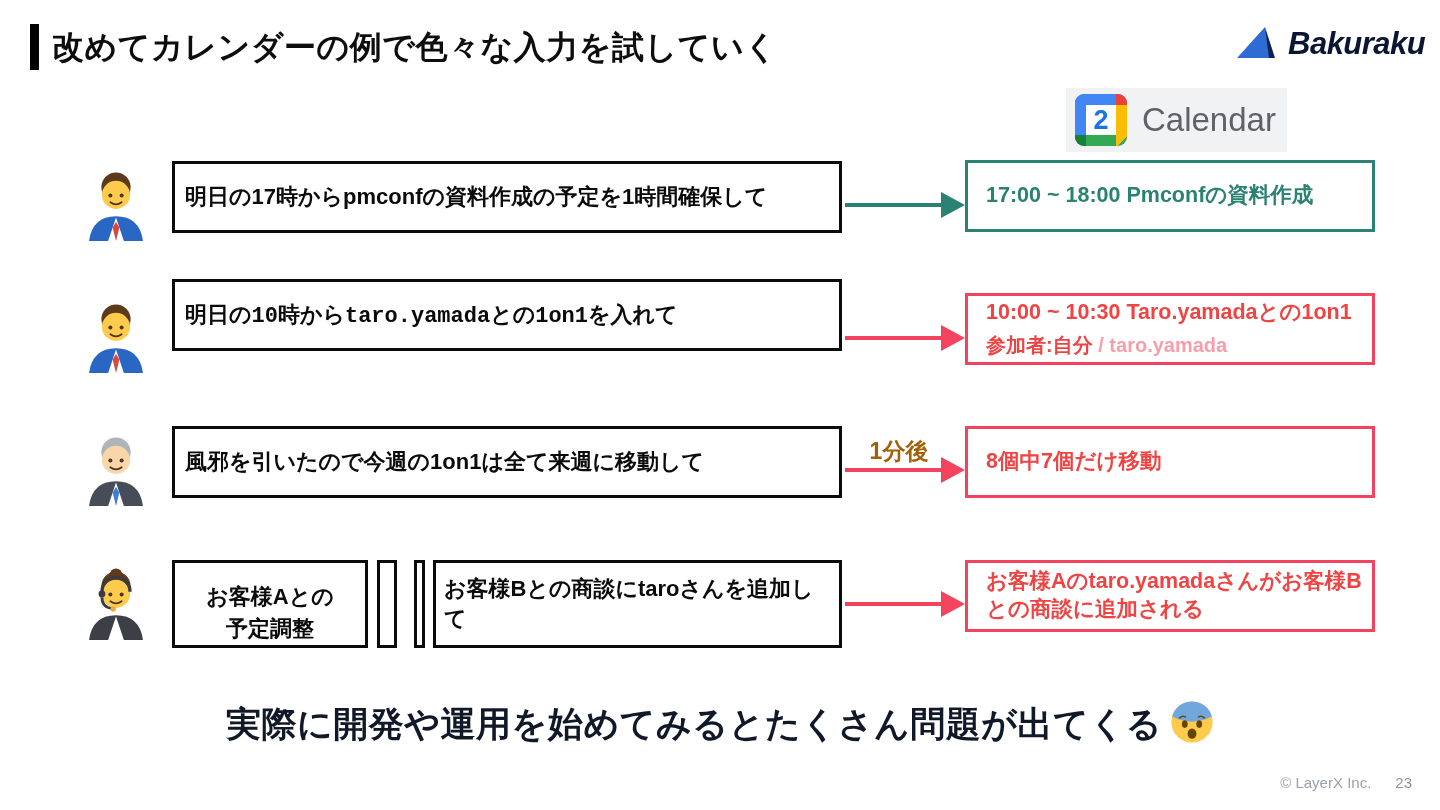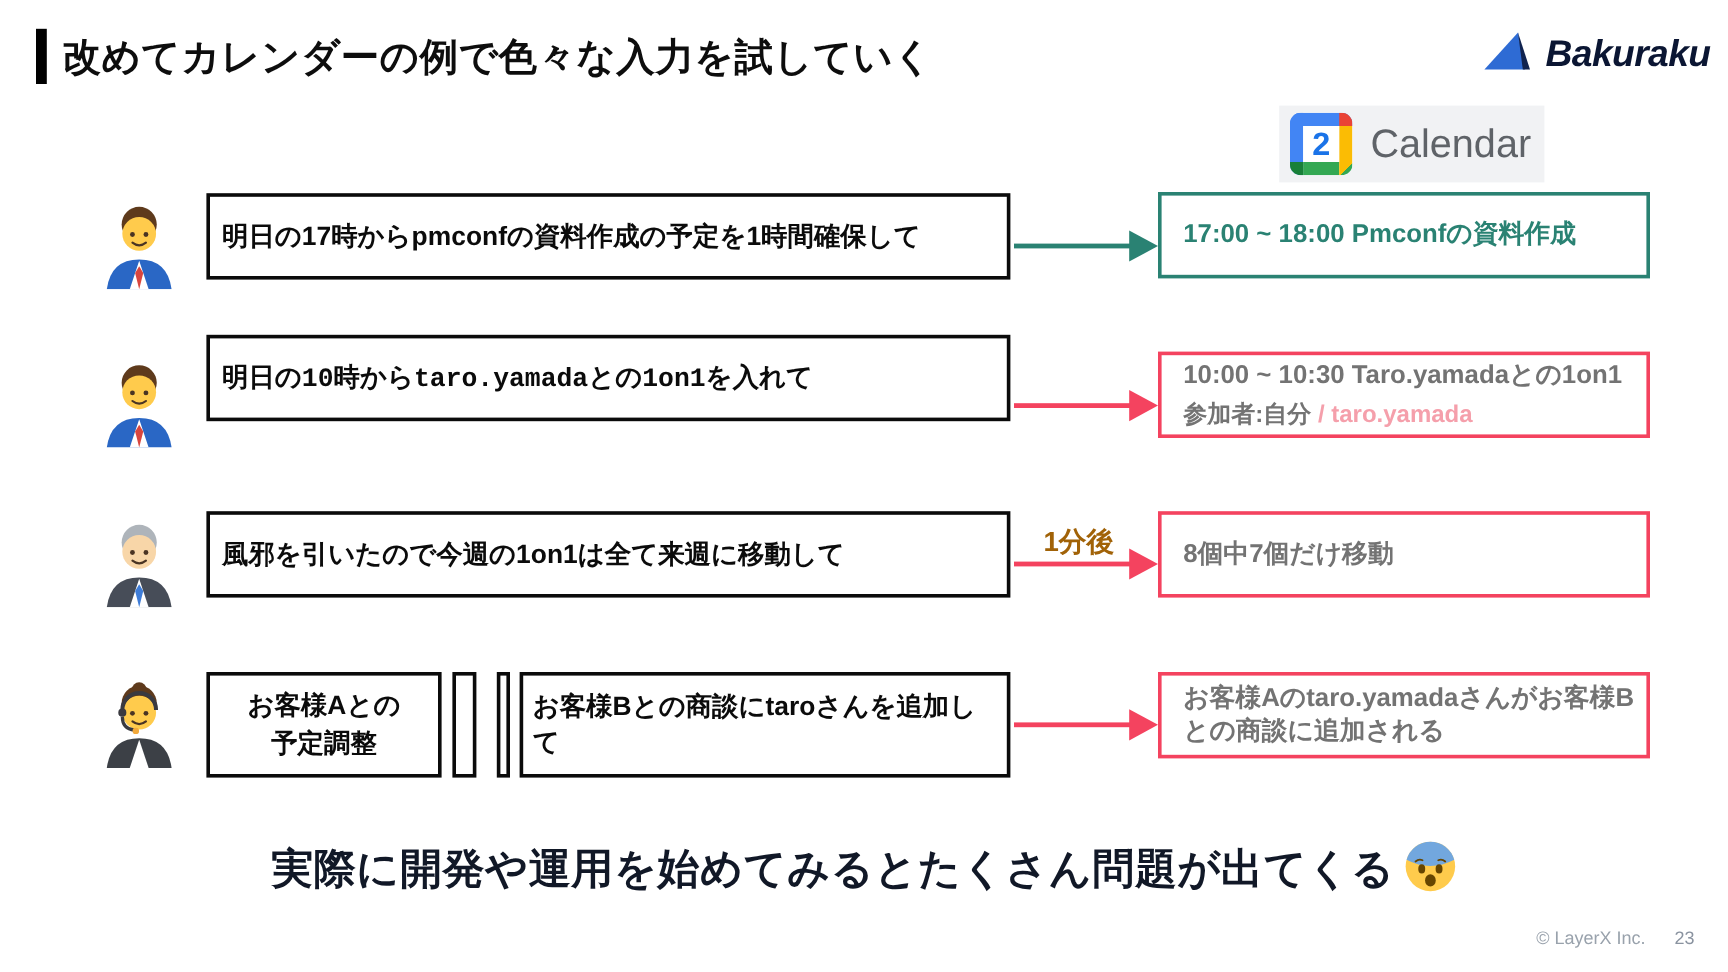--- a/index.html
+++ b/index.html
@@ -31,42 +31,42 @@
   .gcal-label { font-size:33px; color:#5F6368; }
 
   
   .persona { position:absolute; left:80px; width:72px; height:72px; }
 
   
   .input-box { position:absolute; left:172px; width:670px; height:72px; border:3px solid #0B0B0B;
                background:#fff; display:flex; align-items:center; padding:0 10px;
                font-size:22px; font-weight:700; color:#0B0B0B; }
   .input-box-a { position:absolute; left:172px; width:196px; height:88px; border:3px solid #0B0B0B;
-                 display:flex; flex-direction:column; align-items:center; justify-content:center;
+                 display:flex; flex-direction:column; align-items:center; justify-content:flex-end;
                  font-size:22px; font-weight:700; color:#0B0B0B; line-height:1.45; text-align:center; }
   .pause-bar { position:absolute; height:88px; border:3px solid #0B0B0B; background:#fff; }
   .input-box-b { position:absolute; left:433px; width:409px; height:88px; border:3px solid #0B0B0B;
                  display:flex; align-items:center; padding:0 8px;
                  font-size:22px; font-weight:700; color:#0B0B0B; }
 
   
   .arrow-line { position:absolute; left:845px; width:98px; height:4px; }
   .arrow-head { position:absolute; left:941px; width:0; height:0;
                 border-top:13px solid transparent; border-bottom:13px solid transparent; }
   .arrow-label { position:absolute; left:850px; top:436px; width:98px; text-align:center;
                  font-size:23px; font-weight:800; color:#a16207; }
 
   
   .result-box { position:absolute; left:965px; width:410px; height:72px; background:#fff;
                 display:flex; flex-direction:column; justify-content:center; padding:0 10px 0 18px; gap:5px; }
   .result-green { border:3px solid #2A8273; }
   .result-red   { border:3px solid #F4435F; }
   .result-title { font-size:21.5px; font-weight:800; line-height:1.3; }
   .t-green { color:#2A8273; }
-  .t-red   { color:#737373; }
+  .t-red   { color:#ef4444; }
   .result-sub { font-size:20px; font-weight:800; }
   .t-pink { color:#F59FAB; }
 
   
   .conclusion { position:absolute; left:0; right:0; top:700px; display:flex; align-items:center;
                 justify-content:center; gap:8px; }
   .conclusion-text { font-size:35px; font-weight:800; color:#111827; letter-spacing:0.5px; }
 
   
   .footer { position:absolute; right:28px; top:774px; display:flex; align-items:baseline; gap:24px;

